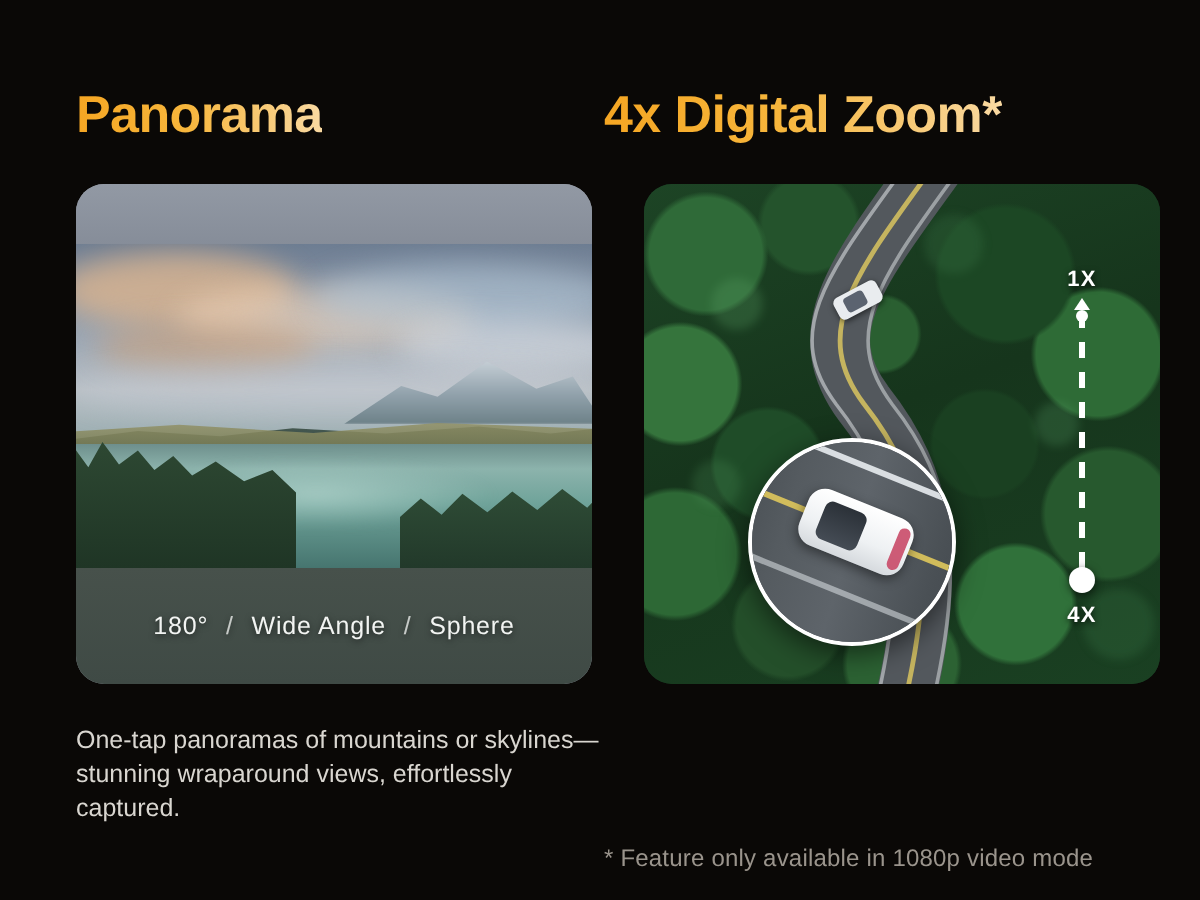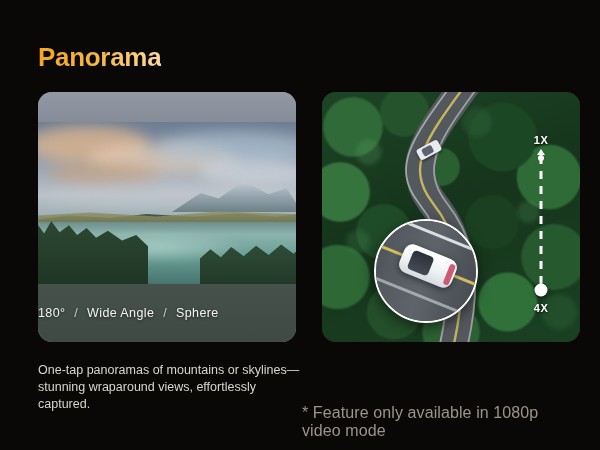--- a/index.html
+++ b/index.html
@@ -97,20 +97,21 @@
     clip-path:polygon(0% 56%, 10% 40%, 20% 54%, 30% 36%, 42% 52%, 54% 34%, 66% 50%, 78% 32%, 90% 48%, 100% 30%, 100% 100%, 0% 100%);
   }
   .bank {
     position:absolute; left:0; right:0; top:84px; height:16px;
     background:linear-gradient(180deg,#9d9a6d 0%,#7d8058 100%);
     clip-path:polygon(0% 60%, 20% 40%, 46% 66%, 70% 34%, 100% 52%, 100% 100%, 0% 100%);
     opacity:.85;
   }
   .pano-caption {
     position:absolute; left:0; right:0; bottom:22px;
+    text-align:center;
     color:#f2f4f2;
     font-size:12.5px;
     letter-spacing:.4px;
     text-shadow:0 1px 3px rgba(0,0,0,.55);
   }
   .pano-caption .sep { opacity:.75; margin:0 5px; }
 
   
   .aerial { position:absolute; inset:0; background:#12301c; overflow:hidden; }
   .canopy { position:absolute; inset:0;
@@ -231,23 +232,23 @@
   .body-text {
     position:absolute;
     width:262px;
     font-size:12.5px;
     line-height:17px;
     color:#d9d6d0;
   }
   #body-left  { left:38px;  top:362px; }
   #body-right { left:302px; top:362px; }
   .footnote {
-    position:absolute; left:302px; top:404px;
+    position:absolute; left:302px; top:422px;
     width:270px;
-    font-size:16px;
+    font-size:12px;
     color:#9a948c;
     letter-spacing:.1px;
   }
 </style>
 </head>
 <body>
 
 <div class="slide">
 
   <h1 class="heading" id="h-left">Panorama</h1>
@@ -276,20 +277,21 @@
         <span class="sep">/</span>
         <span>Wide Angle</span>
         <span class="sep">/</span>
         <span>Sphere</span>
       </div>
     </div>
   </div>
 
   <p class="body-text" id="body-left">One-tap panoramas of mountains or skylines—stunning wraparound views, effortlessly captured.</p>
 
+  <h1 class="heading" id="h-right">4x Digital Zoom*</h1>
 
   <div class="card" id="card-right">
     <div class="aerial">
       <div class="canopy"></div>
       <div class="canopy-tex"></div>
 
       <div class="road">
         <svg viewBox="0 0 340 300" preserveAspectRatio="none">
           <path d="M200 -10 C 150 60, 120 90, 150 130 C 180 168, 190 210, 165 300" stroke="#53585d" stroke-width="30" fill="none" stroke-linecap="round"></path>
           <path d="M200 -10 C 150 60, 120 90, 150 130 C 180 168, 190 210, 165 300" stroke="#d9c45f" stroke-width="2.4" fill="none" stroke-dasharray="0" opacity=".85"></path>

